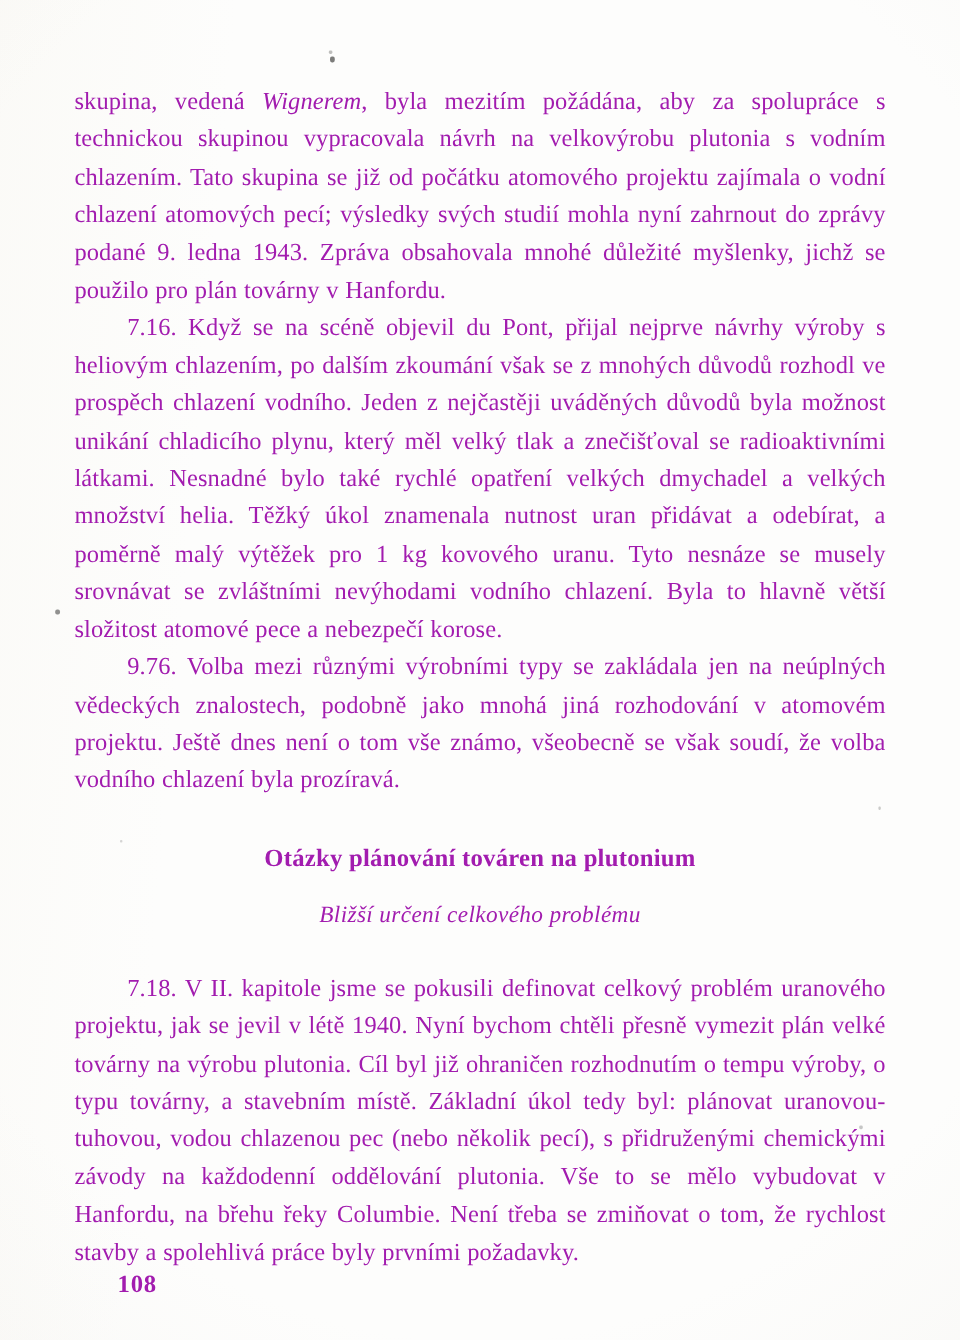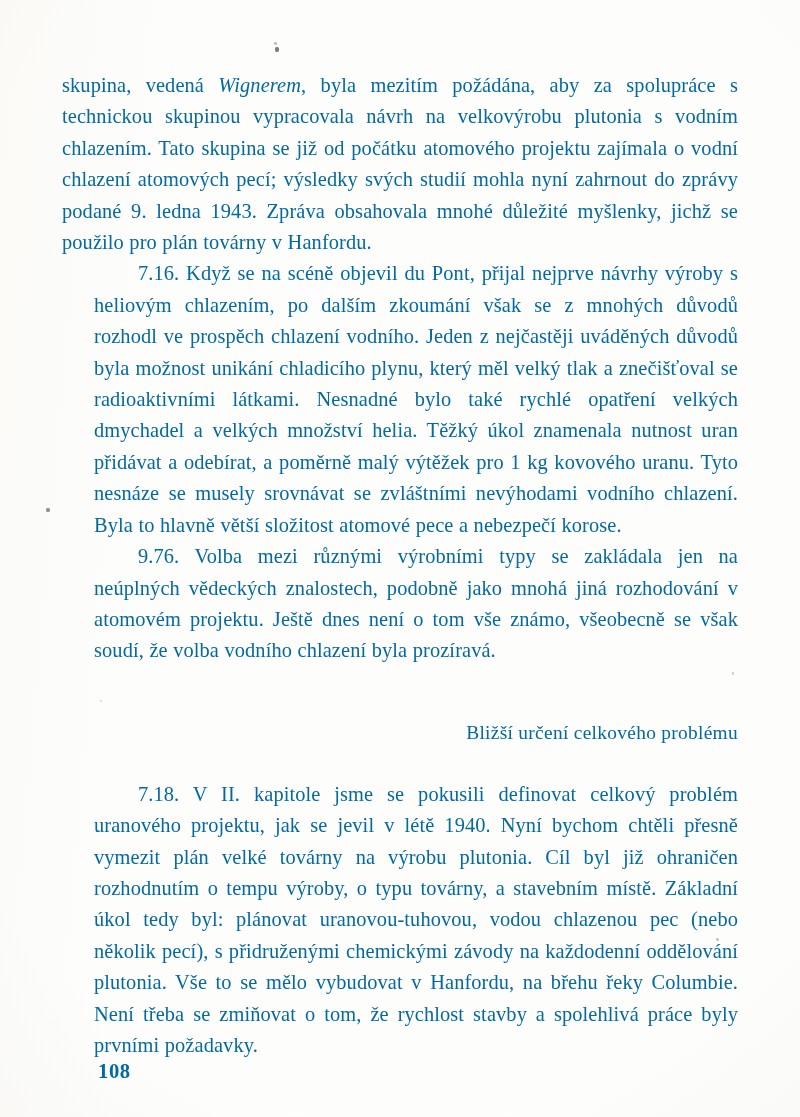--- a/index.html
+++ b/index.html
@@ -9,21 +9,21 @@
     background: #ffffff;
   }
   .page {
     position: relative;
     width: 800px;
     height: 1117px;
     margin: 0;
     background: #fdfdfc;
     overflow: hidden;
     font-family: "Liberation Serif", "DejaVu Serif", serif;
-    color: #0369a1;
+    color: #a21caf;
     -webkit-font-smoothing: antialiased;
   }
   
   .paper-tint {
     position: absolute;
     inset: 0;
     background:
       radial-gradient(ellipse 120% 100% at 50% 45%, rgba(255,255,255,0) 55%, rgba(236,234,228,0.55) 100%),
       linear-gradient(95deg, rgba(250,249,245,0.7) 0%, rgba(255,255,255,0) 22%);
     pointer-events: none;
@@ -39,39 +39,39 @@
     font-size: 20.4px;
     line-height: 31.4px;
     text-align: justify;
     text-justify: inter-word;
     letter-spacing: 0.1px;
     word-spacing: 0.3px;
     text-indent: 0;
   }
   p.body-par.indented {
     text-indent: 44px;
-    margin-left: 32px;
   }
   .ital {
     font-style: italic;
   }
   h2.section-title {
     margin: 0;
     font-size: 20.6px;
     line-height: 30px;
     font-weight: bold;
     text-align: center;
     letter-spacing: 0.2px;
   }
   h3.section-subtitle {
     margin: 0;
     font-size: 19.4px;
     line-height: 28px;
     font-weight: normal;
-    text-align: right;
+    font-style: italic;
+    text-align: center;
     letter-spacing: 0.3px;
   }
   .spacer-before-title { height: 34px; }
   .spacer-after-title  { height: 18px; }
   .spacer-after-sub    { height: 32px; }
   .spacer-par          { height: 0px; }
 
   .page-number {
     position: absolute;
     left: 62px;
@@ -110,20 +110,21 @@
     <div class="spacer-par"></div>
 
     <p class="body-par indented">7.16. Když se na scéně objevil du Pont, přijal nejprve návrhy výroby s heliovým chlazením, po dalším zkoumání však se z mnohých důvodů rozhodl ve prospěch chlazení vodního. Jeden z nejčastěji uváděných důvodů byla možnost unikání chladicího plynu, který měl velký tlak a znečišťoval se radioaktivními látkami. Nesnadné bylo také rychlé opatření velkých dmychadel a velkých množství helia. Těžký úkol znamenala nutnost uran přidávat a odebírat, a poměrně malý výtěžek pro 1 kg kovového uranu. Tyto nesnáze se musely srovnávat se zvláštními nevýhodami vodního chlazení. Byla to hlavně větší složitost atomové pece a nebezpečí korose.</p>
 
     <div class="spacer-par"></div>
 
     <p class="body-par indented">9.76. Volba mezi různými výrobními typy se zakládala jen na neúplných vědeckých znalostech, podobně jako mnohá jiná rozhodování v atomovém projektu. Ještě dnes není o tom vše známo, všeobecně se však soudí, že volba vodního chlazení byla prozíravá.</p>
 
     <div class="spacer-before-title"></div>
 
+    <h2 class="section-title">Otázky plánování továren na plutonium</h2>
 
     <div class="spacer-after-title"></div>
 
     <h3 class="section-subtitle">Bližší určení celkového problému</h3>
 
     <div class="spacer-after-sub"></div>
 
     <p class="body-par indented">7.18. V II. kapitole jsme se pokusili definovat celkový problém uranového projektu, jak se jevil v létě 1940. Nyní bychom chtěli přesně vymezit plán velké továrny na výrobu plutonia. Cíl byl již ohraničen rozhodnutím o tempu výroby, o typu továrny, a stavebním místě. Základní úkol tedy byl: plánovat uranovou-tuhovou, vodou chlazenou pec (nebo několik pecí), s přidruženými chemickými závody na každodenní oddělování plutonia. Vše to se mělo vybudovat v Hanfordu, na břehu řeky Columbie. Není třeba se zmiňovat o tom, že rychlost stavby a spolehlivá práce byly prvními požadavky.</p>
 
   </div>

